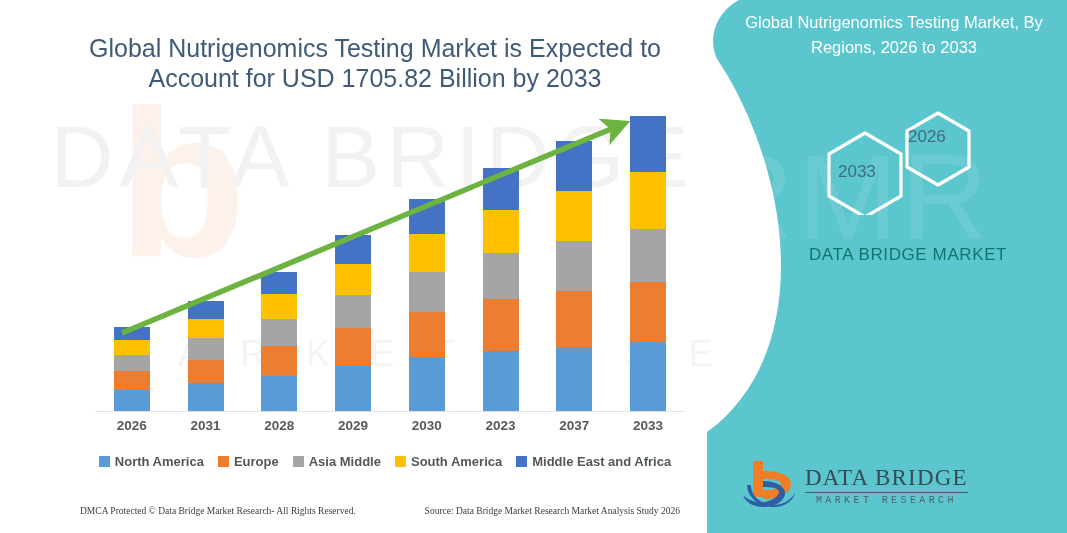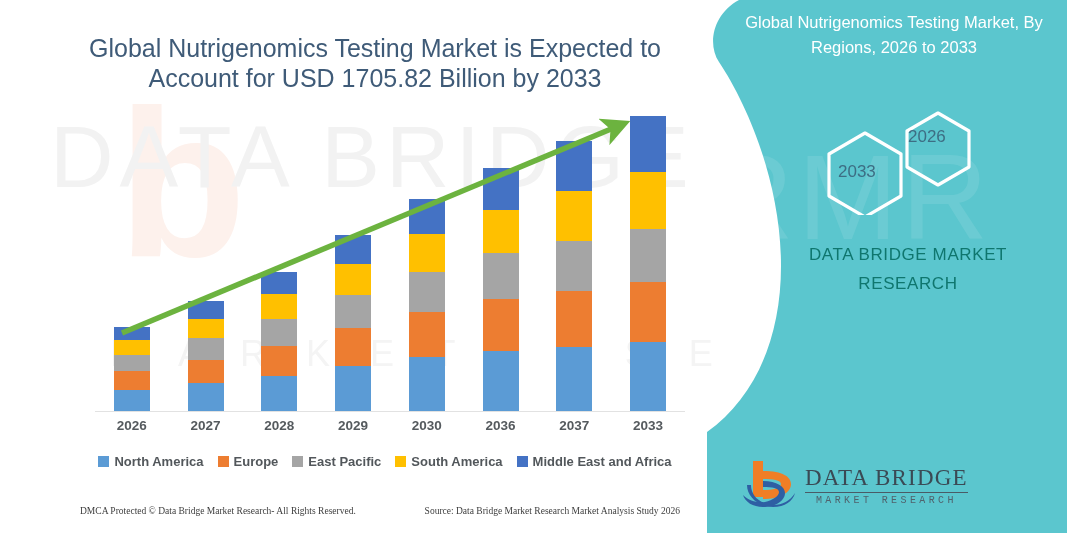--- a/index.html
+++ b/index.html
@@ -357,41 +357,41 @@
       <defs>
         <marker id="arrowhead" markerWidth="5.2" markerHeight="5.2" refX="1.4" refY="2.6" orient="auto" markerUnits="strokeWidth">
           <path d="M0,0 L5.2,2.6 L0,5.2 L1.3,2.6 Z" fill="#6CB33F"></path>
         </marker>
       </defs>
       <line x1="27" y1="233" x2="516" y2="29" stroke="#6CB33F" stroke-width="5.5" marker-end="url(#arrowhead)"></line>
     </svg>
 
     <div id="x-axis">
         <div class="x-tick">2026</div>
-        <div class="x-tick">2027</div>
+        <div class="x-tick">2031</div>
         <div class="x-tick">2028</div>
         <div class="x-tick">2029</div>
         <div class="x-tick">2030</div>
-        <div class="x-tick">2036</div>
+        <div class="x-tick">2023</div>
         <div class="x-tick">2037</div>
         <div class="x-tick">2033</div>
       </div>
 
     <div id="legend">
         <div class="legend-item">
           <span class="legend-swatch" style="background: rgb(91, 155, 213);"></span>
           <span class="legend-label">North America</span>
         </div>
         <div class="legend-item">
           <span class="legend-swatch" style="background: rgb(237, 125, 49);"></span>
           <span class="legend-label">Europe</span>
         </div>
         <div class="legend-item">
           <span class="legend-swatch" style="background: rgb(165, 165, 165);"></span>
-          <span class="legend-label">East Pacific</span>
+          <span class="legend-label">Asia Middle</span>
         </div>
         <div class="legend-item">
           <span class="legend-swatch" style="background: rgb(255, 192, 0);"></span>
           <span class="legend-label">South America</span>
         </div>
         <div class="legend-item">
           <span class="legend-swatch" style="background: rgb(68, 114, 196);"></span>
           <span class="legend-label">Middle East and Africa</span>
         </div>
       </div>
@@ -419,21 +419,20 @@
       <svg viewBox="0 0 200 110" width="200" height="110">
         <polygon points="141,8 172,26 172,62 141,80 110,62 110,26" fill="none" stroke="#ffffff" stroke-width="3.2" stroke-linejoin="round"></polygon>
         <polygon points="68,28 104,49 104,91 68,112 32,91 32,49" fill="none" stroke="#ffffff" stroke-width="3.2" stroke-linejoin="round"></polygon>
       </svg>
       <div class="hex-label" id="hex-label-2026">2026</div>
       <div class="hex-label" id="hex-label-2033">2033</div>
     </div>
 
     <div id="panel-brand">
       <div>DATA BRIDGE MARKET</div>
-      <div>RESEARCH</div>
     </div>
 
     <div id="logo">
       <svg id="logo-mark" viewBox="0 0 62 58">
         <path d="M14,4 L24,4 L24,40 L14,40 Z" fill="#F07E26"></path>
         <path d="M24,14 C44,14 52,20 52,27 C52,36 40,42 24,42 L24,33
                  C34,33 42,31 42,27 C42,23 34,22 24,22 Z" fill="#F07E26"></path>
         <path d="M8,28 C8,40 20,50 34,50 C46,50 54,44 56,36
                  C50,46 38,50 28,47 C18,44 12,37 12,28 Z" fill="#2E5FA3"></path>
         <path d="M24,24 C38,24 46,30 46,36 C46,44 36,50 24,50 C14,50 6,45 4,38

